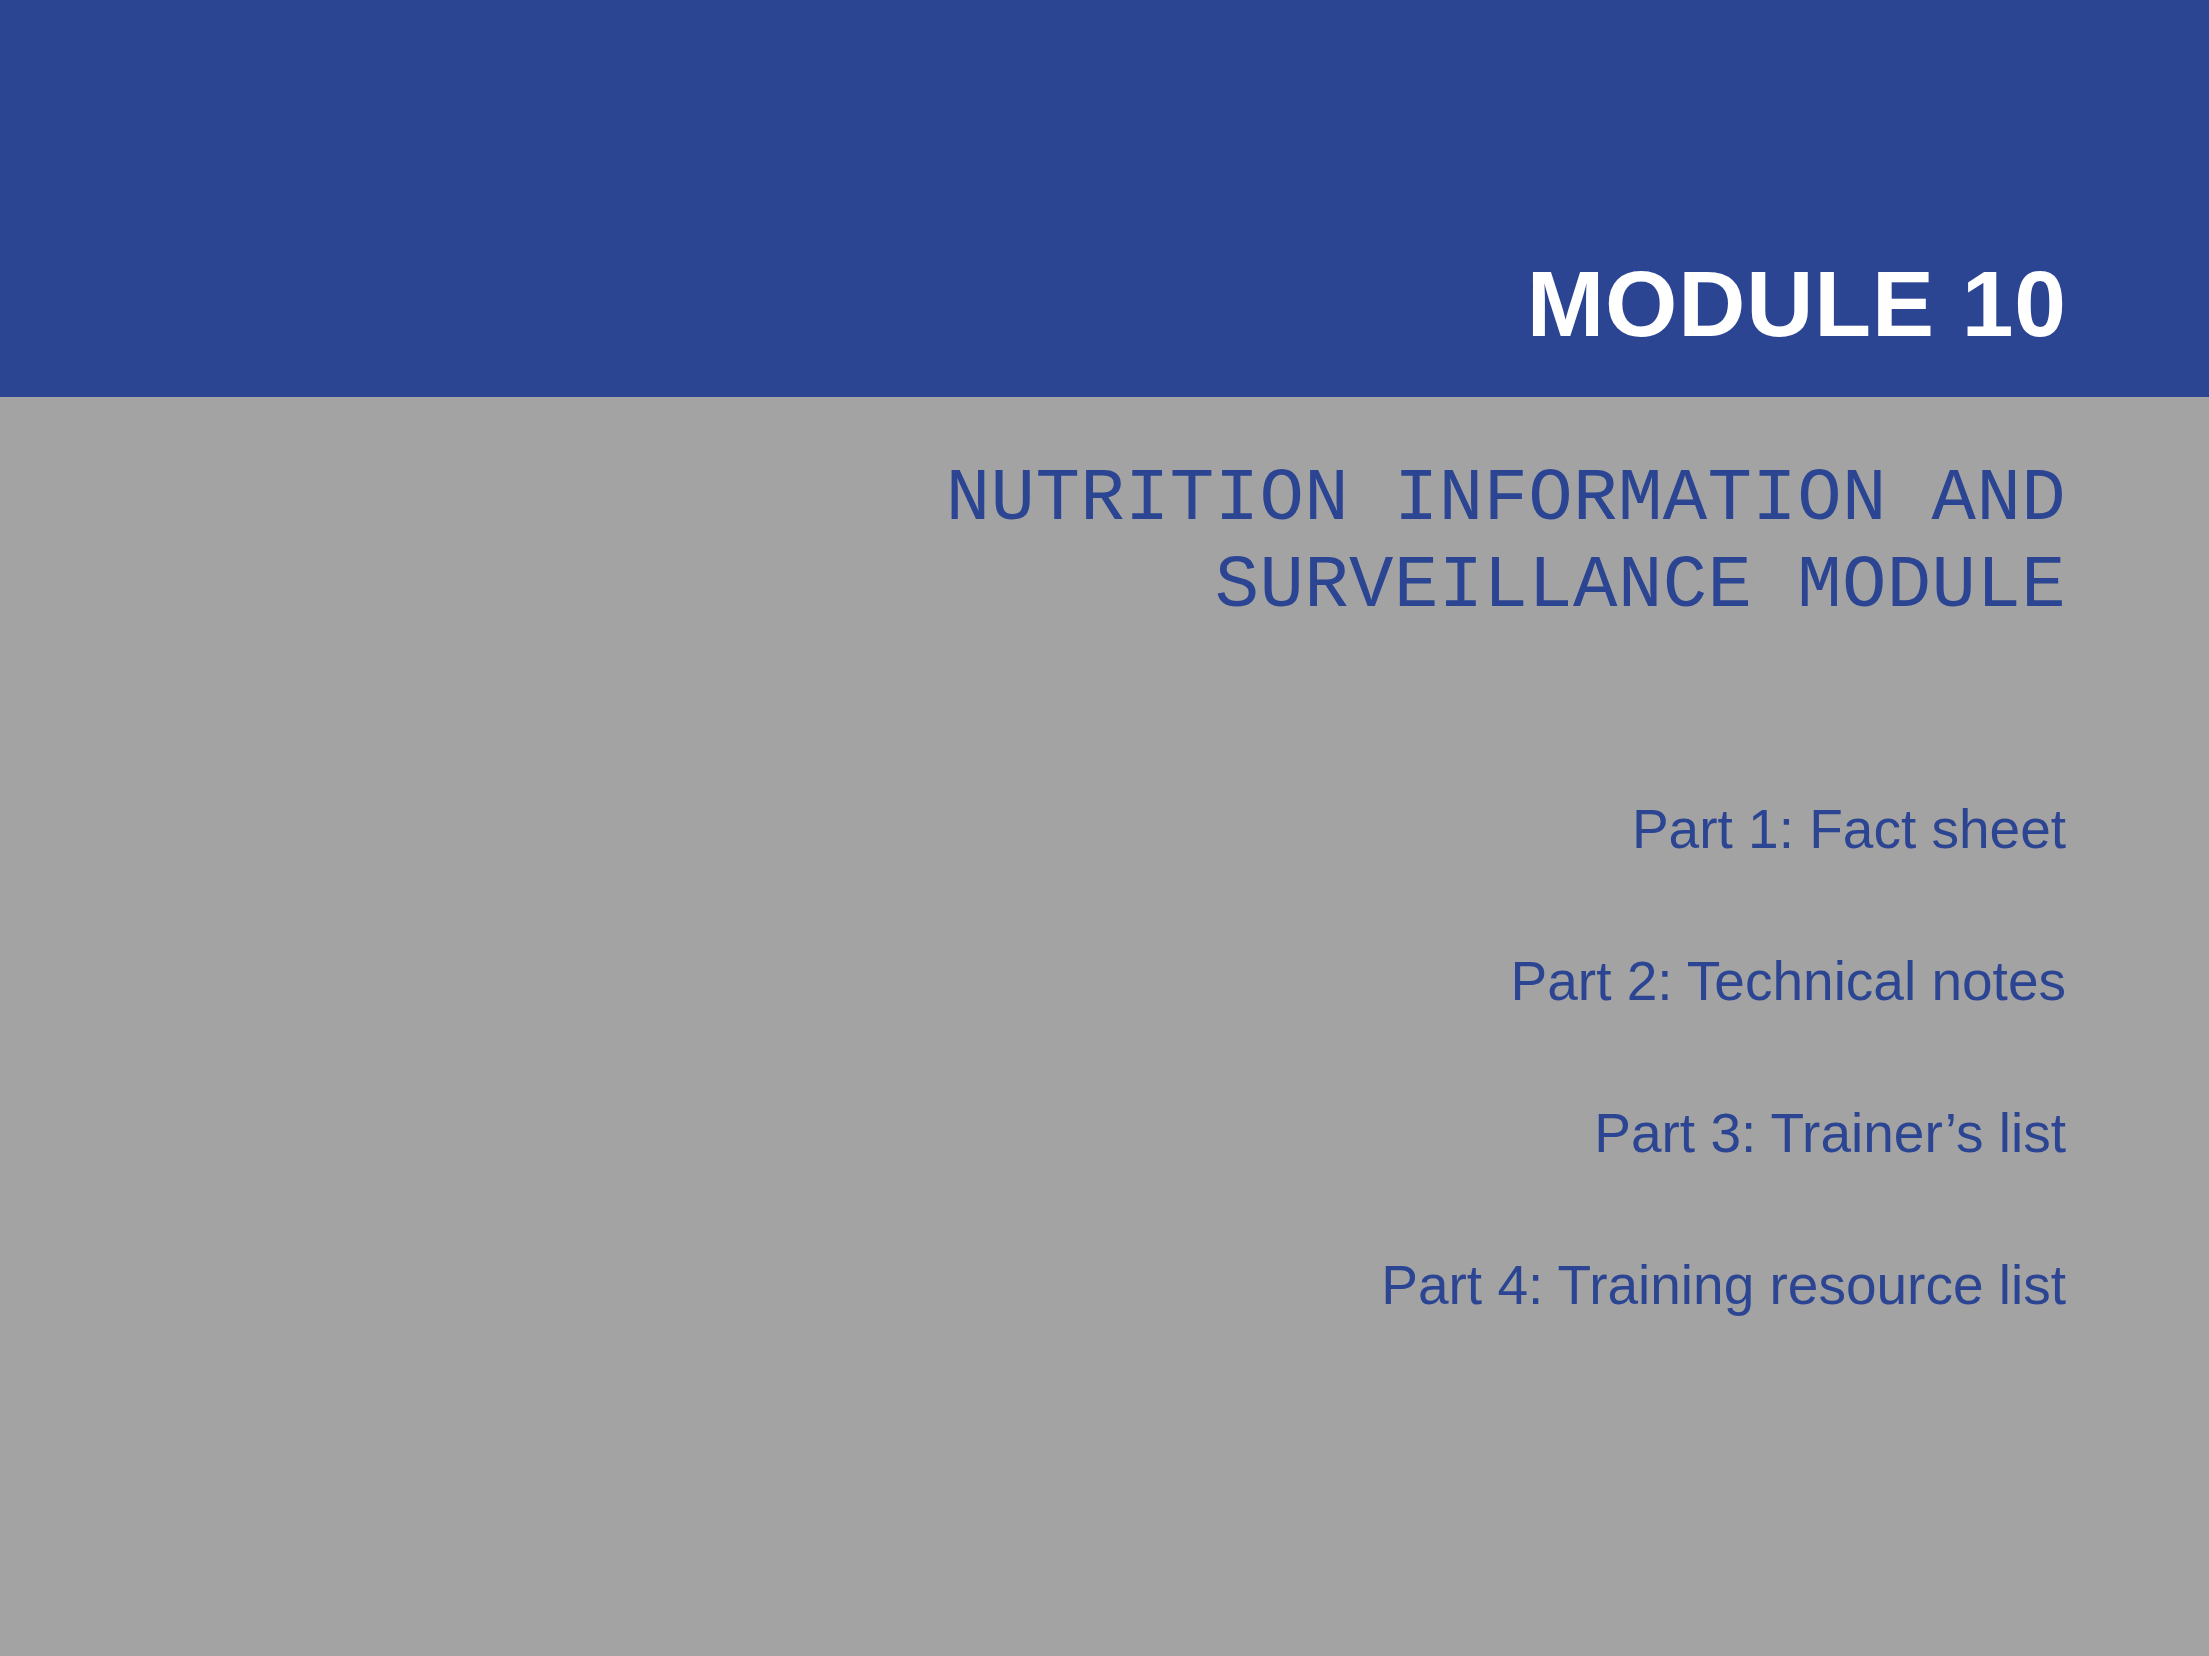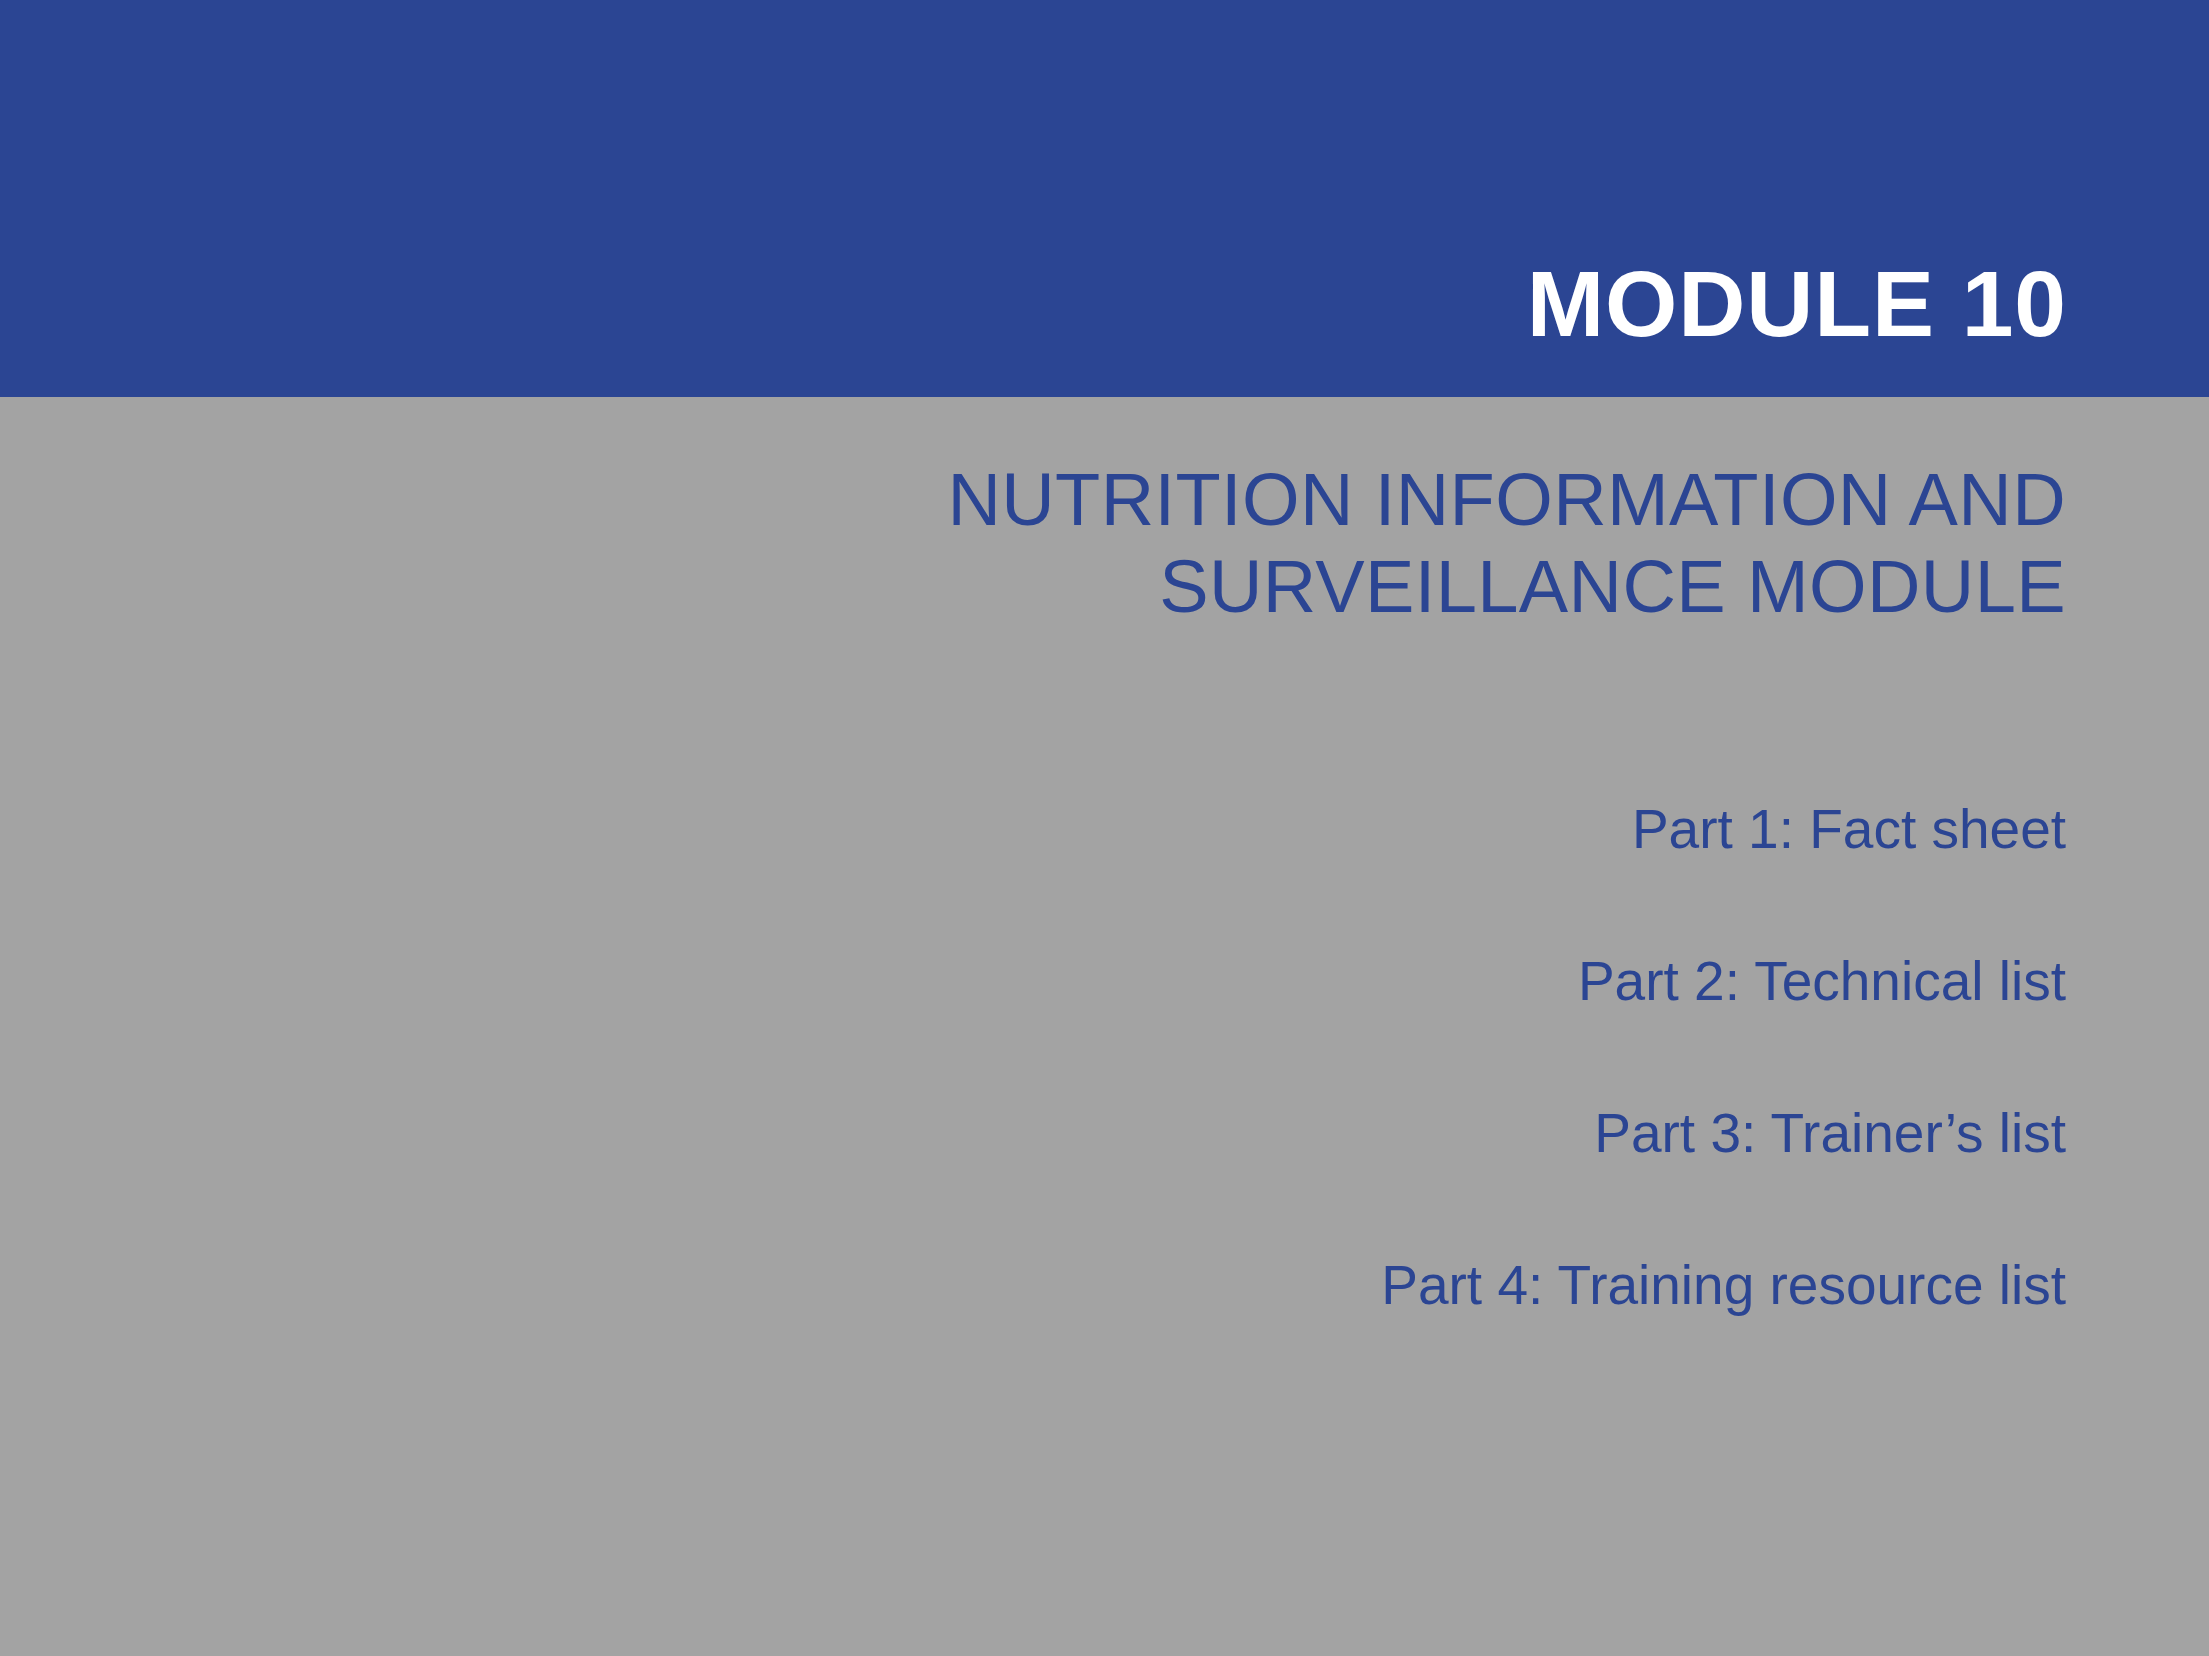--- a/index.html
+++ b/index.html
@@ -47,20 +47,21 @@
     width: 1515px;
     text-align: right;
     color: #2b4593;
     font-size: 74px;
     font-weight: 400;
     line-height: 1.18;
     letter-spacing: 0.4px;
   }
   .doc-title .line {
     display: block;
+    font-family: Liberation Mono, monospace;
   }
   .parts-list {
     position: absolute;
     right: 143px;
     top: 802px;
     width: 1515px;
     text-align: right;
   }
   .part-item {
     color: #2b4593;
@@ -83,19 +84,19 @@
     <div class="module-title">MODULE 10</div>
   </div>
 
   <div class="doc-title">
     <span class="line">NUTRITION INFORMATION AND</span>
     <span class="line">SURVEILLANCE MODULE</span>
   </div>
 
   <div class="parts-list">
     <div class="part-item">Part 1: Fact sheet</div>
-    <div class="part-item">Part 2: Technical list</div>
+    <div class="part-item">Part 2: Technical notes</div>
     <div class="part-item">Part 3: Trainer’s list</div>
     <div class="part-item">Part 4: Training resource list</div>
   </div>
 
 </div>
 
 
 </body></html>

